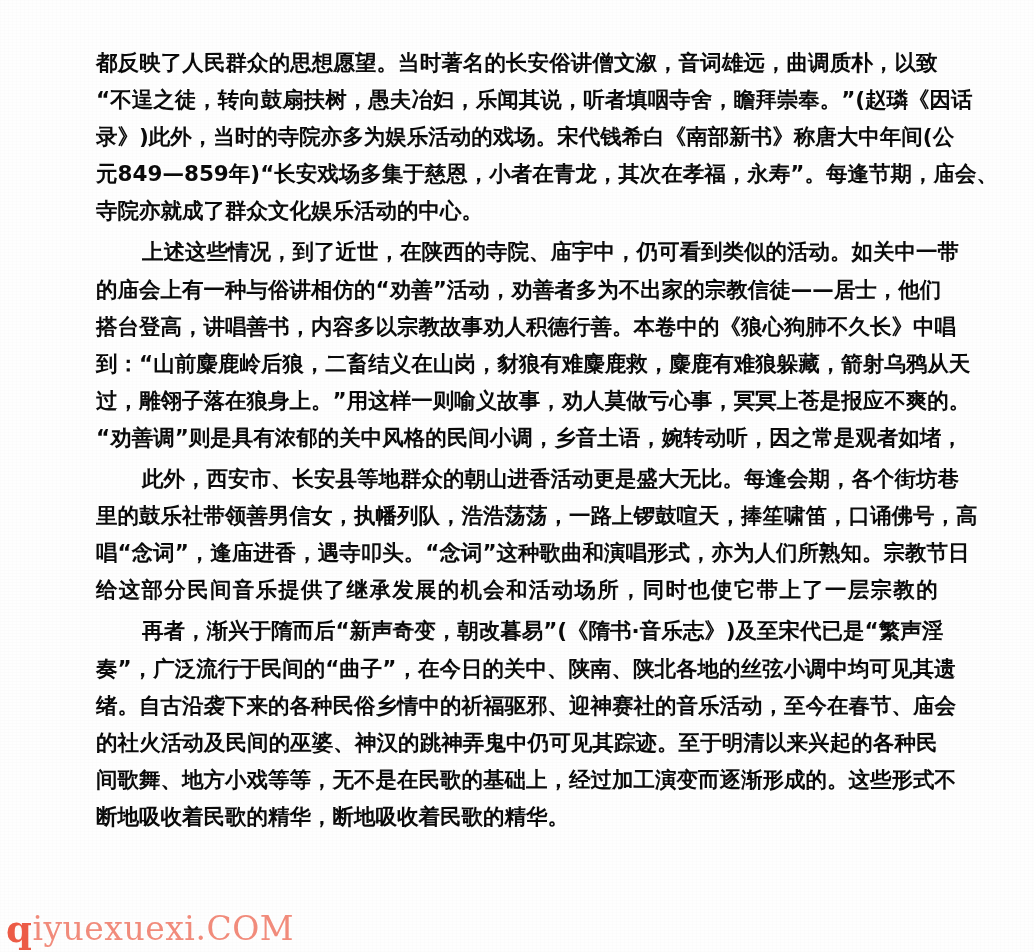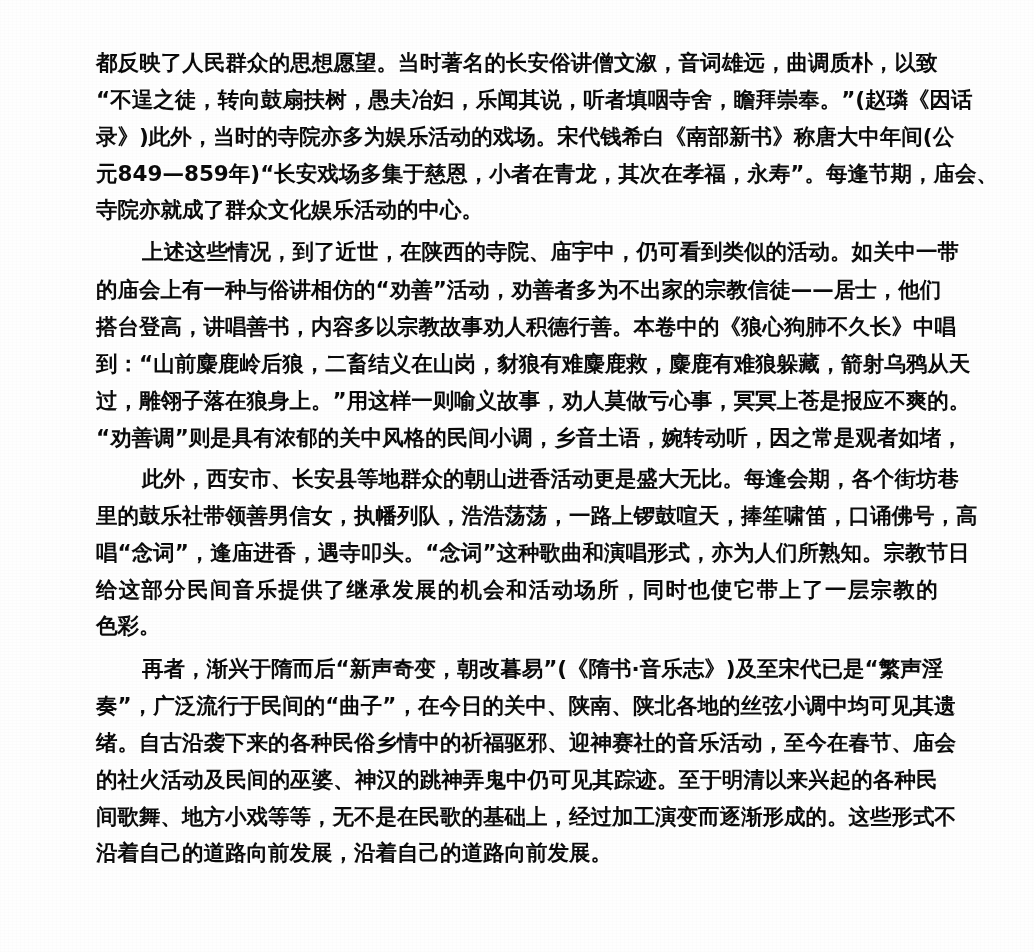--- a/index.html
+++ b/index.html
@@ -63,21 +63,20 @@
   .line.indent {
     padding-left: 46px;
   }
   .line.indent.just {
     padding-left: 46px;
   }
 
   
   .line.last {
     display: block;
-    font-family: Liberation Serif, serif;
   }
 
   
   #grain {
     position: absolute;
     inset: 0;
     pointer-events: none;
     opacity: 0.035;
     background-image:
       repeating-linear-gradient(0deg, rgba(0,0,0,0.6) 0px, rgba(0,0,0,0) 1px, rgba(0,0,0,0) 3px),
@@ -706,21 +705,20 @@
           <span>它</span>
           <span>带</span>
           <span>上</span>
           <span>了</span>
           <span>一</span>
           <span>层</span>
           <span>宗</span>
           <span>教</span>
           <span>的</span>
         </div>
-        <div class="line last">色彩。</div>
       </div>
       <div class="para">
         <div class="line just indent">
           <span>再</span>
           <span>者</span>
           <span>，</span>
           <span>渐</span>
           <span>兴</span>
           <span>于</span>
           <span>隋</span>
@@ -919,20 +917,23 @@
           <span>形</span>
           <span>成</span>
           <span>的</span>
           <span>。</span>
           <span>这</span>
           <span>些</span>
           <span>形</span>
           <span>式</span>
           <span>不</span>
         </div>
-        <div class="line last">沿着自己的道路向前发展，沿着自己的道路向前发展。</div>
+        <div class="line last">断地吸收着民歌的精华，断地吸收着民歌的精华。</div>
       </div>
     </div>
 
   <div id="grain"></div>
 
+  <div id="watermark">
+    <span class="wm-q">q</span><span class="wm-rest">iyuexuexi.COM</span>
+  </div>
 
 </div>
 
 </body></html>

